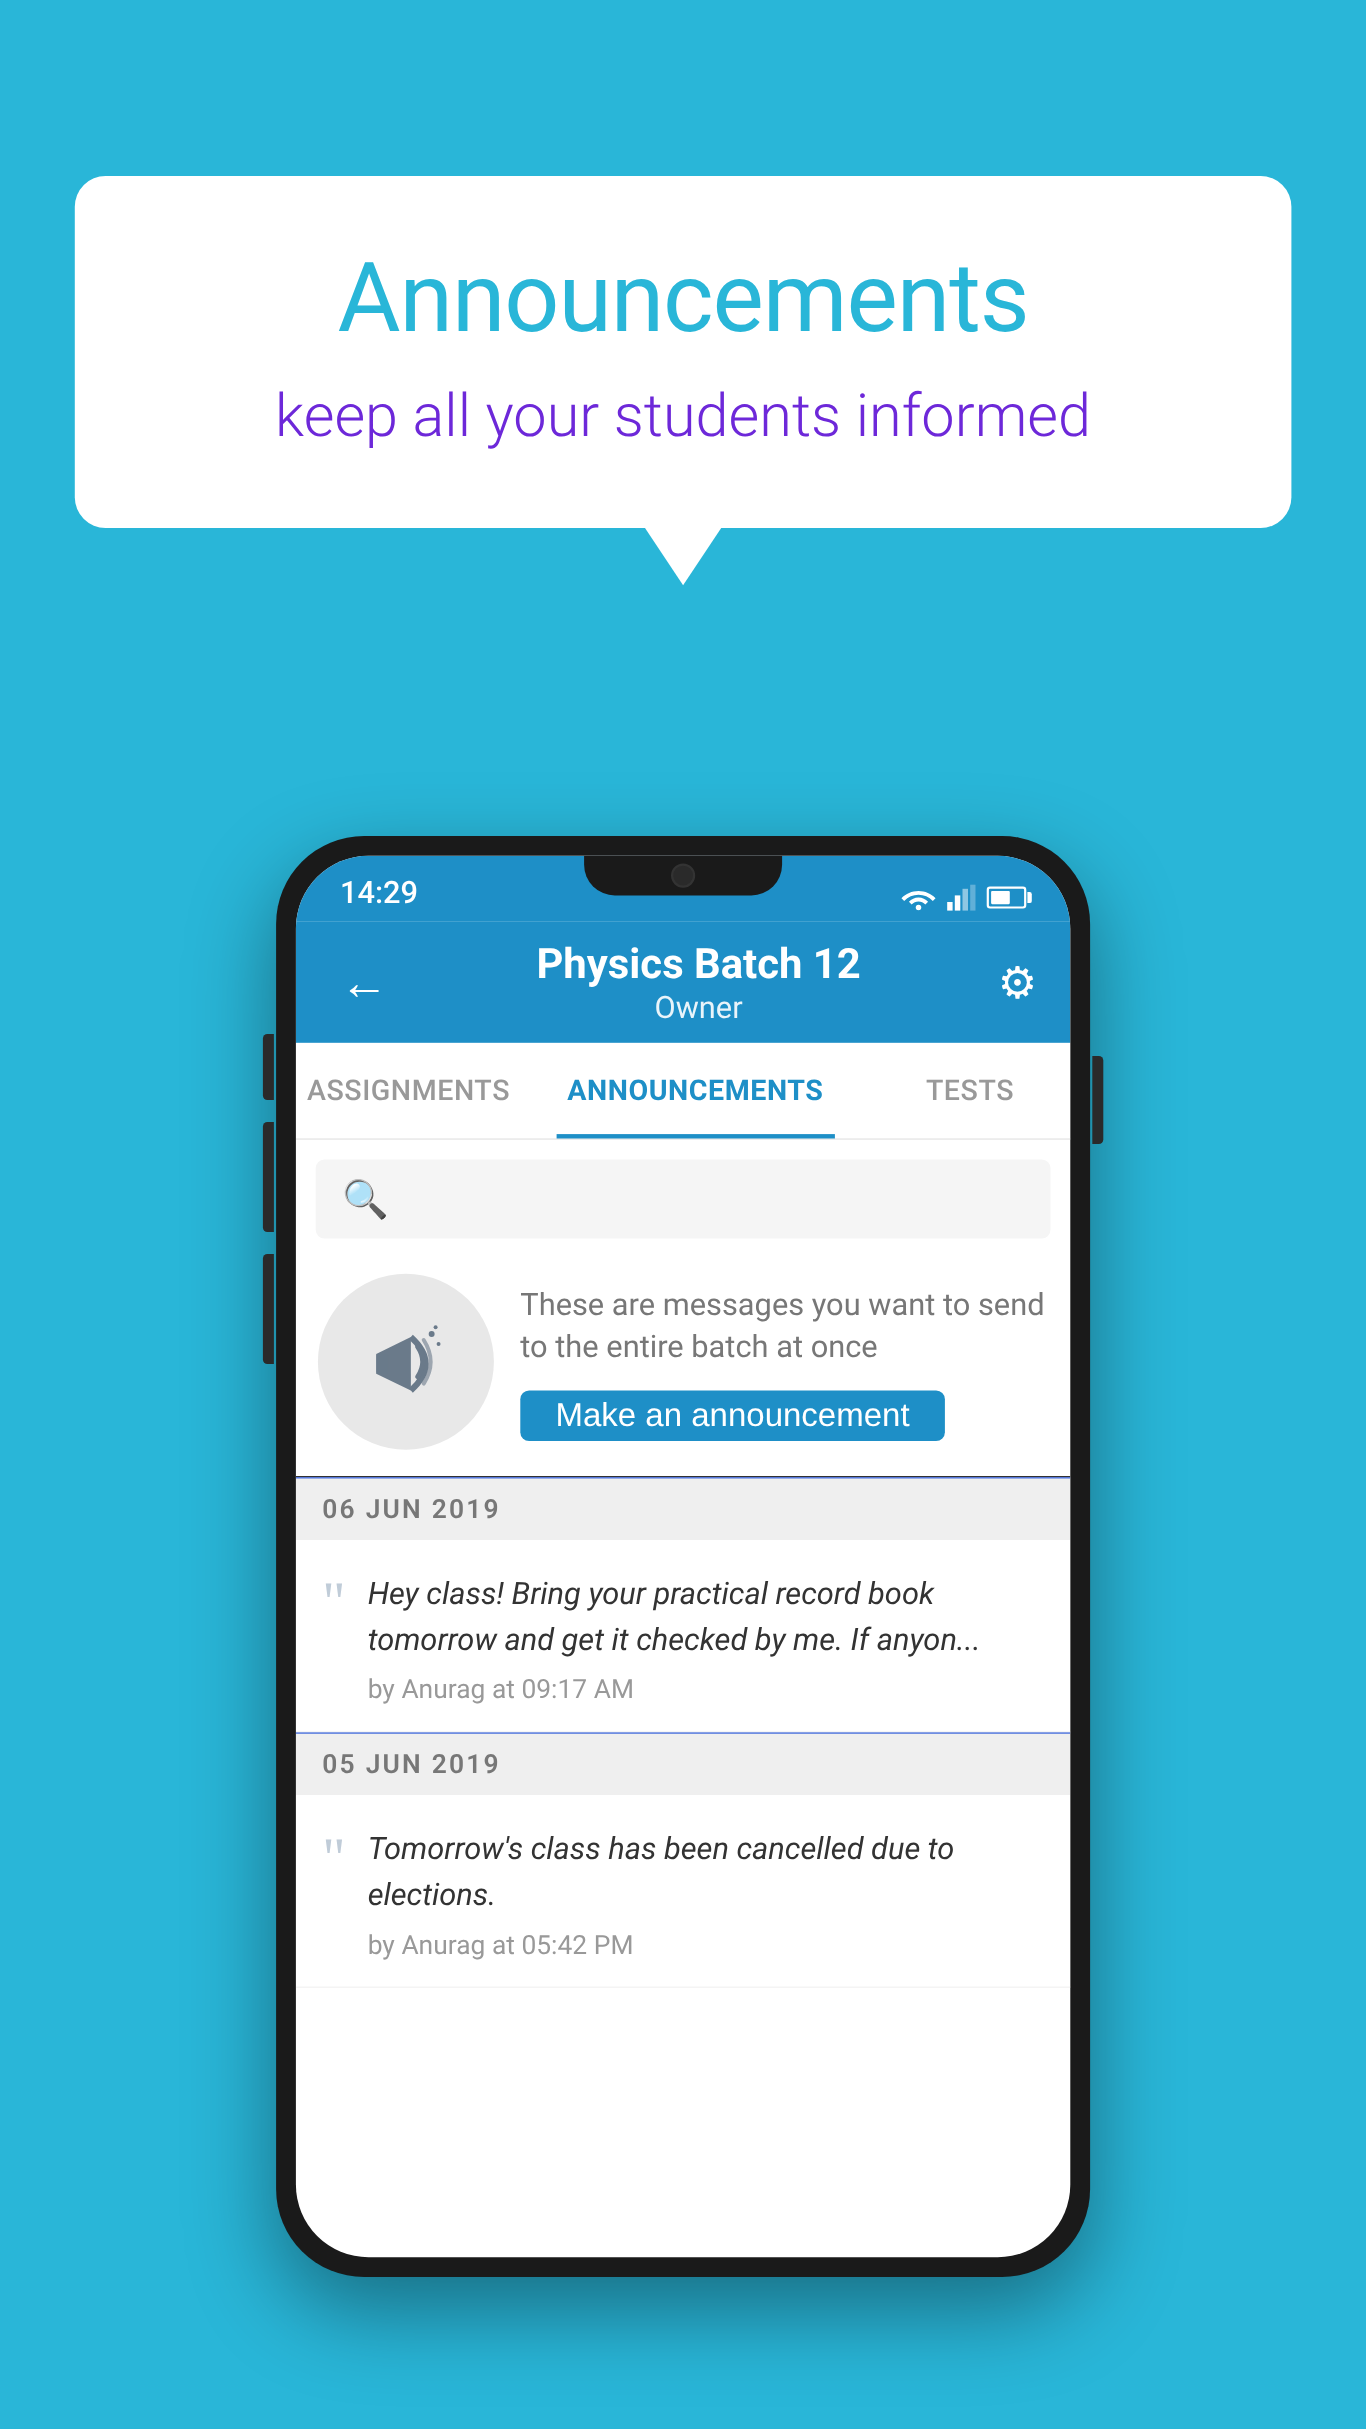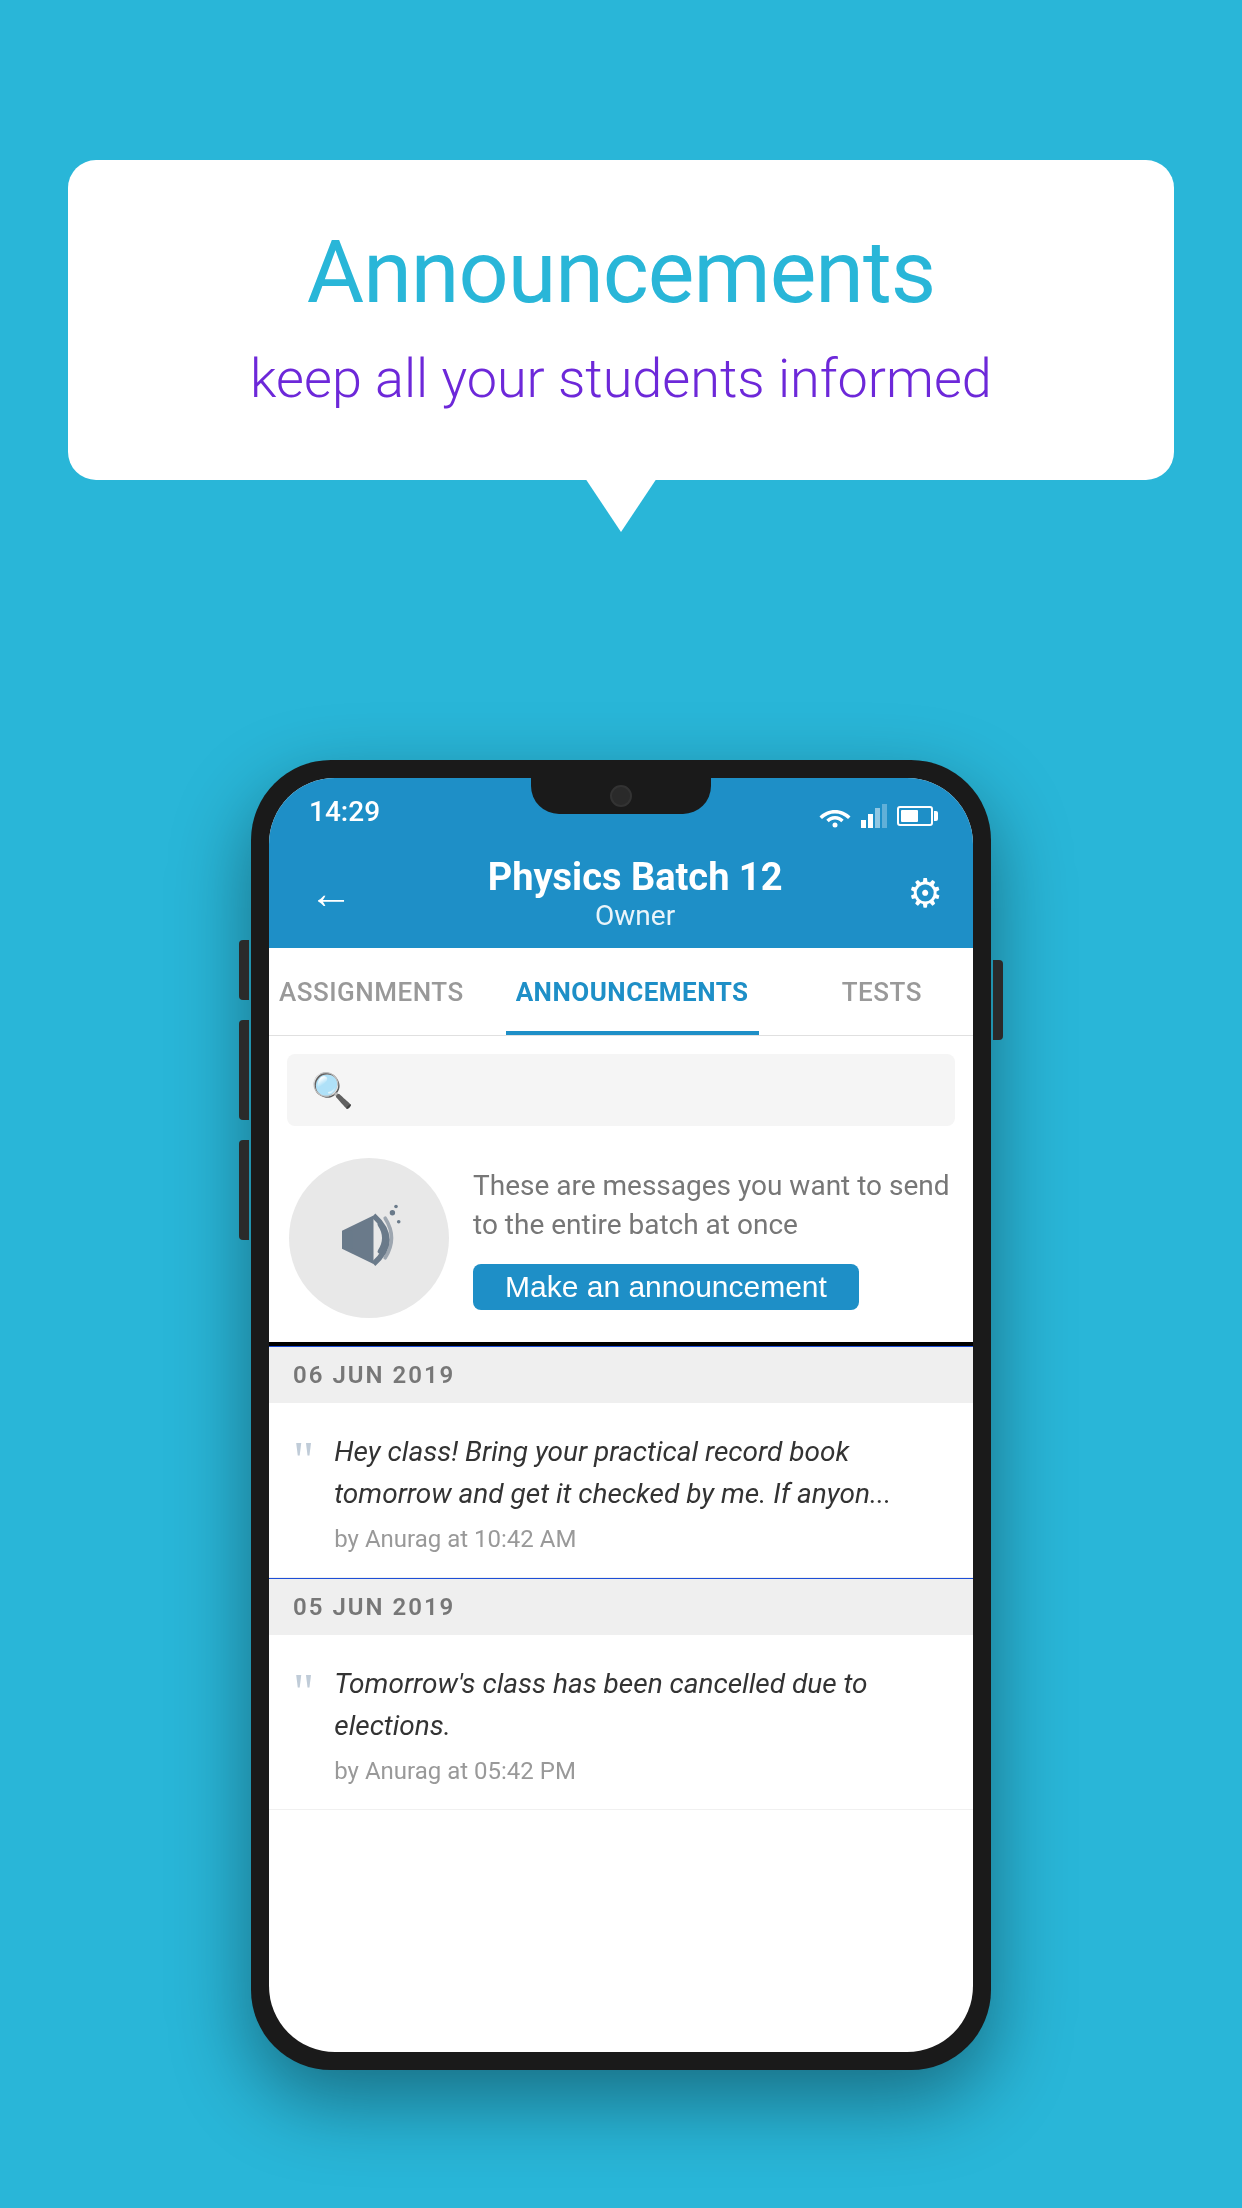--- a/index.html
+++ b/index.html
@@ -278,21 +278,21 @@
       color: #999;
       flex: 1;
     }
 
     
     .announcement-cta {
       display: flex;
       align-items: center;
       padding: 20px 20px 24px;
       gap: 24px;
-      border-bottom: 4px solid #000000;
+      border-bottom: 1px solid #000000;
     }
 
     .cta-icon-circle {
       width: 160px;
       height: 160px;
       background: #e8e8e8;
       border-radius: 50%;
       display: flex;
       align-items: center;
       justify-content: center;
@@ -506,21 +506,21 @@
       </div>
 
       <div class="date-separator">
         <span>06  JUN  2019</span>
       </div>
 
       <div class="announcement-item">
         <div class="quote-icon">"</div>
         <div class="announcement-content">
           <div class="announcement-text">Hey class! Bring your practical record book tomorrow and get it checked by me. If anyon...</div>
-          <div class="announcement-author">by Anurag at 10:42 AM</div>
+          <div class="announcement-author">by Anurag at 09:17 AM</div>
         </div>
       </div>
 
       <div class="date-separator">
         <span>05  JUN  2019</span>
       </div>
 
       <div class="announcement-item">
         <div class="quote-icon">"</div>
         <div class="announcement-content">

